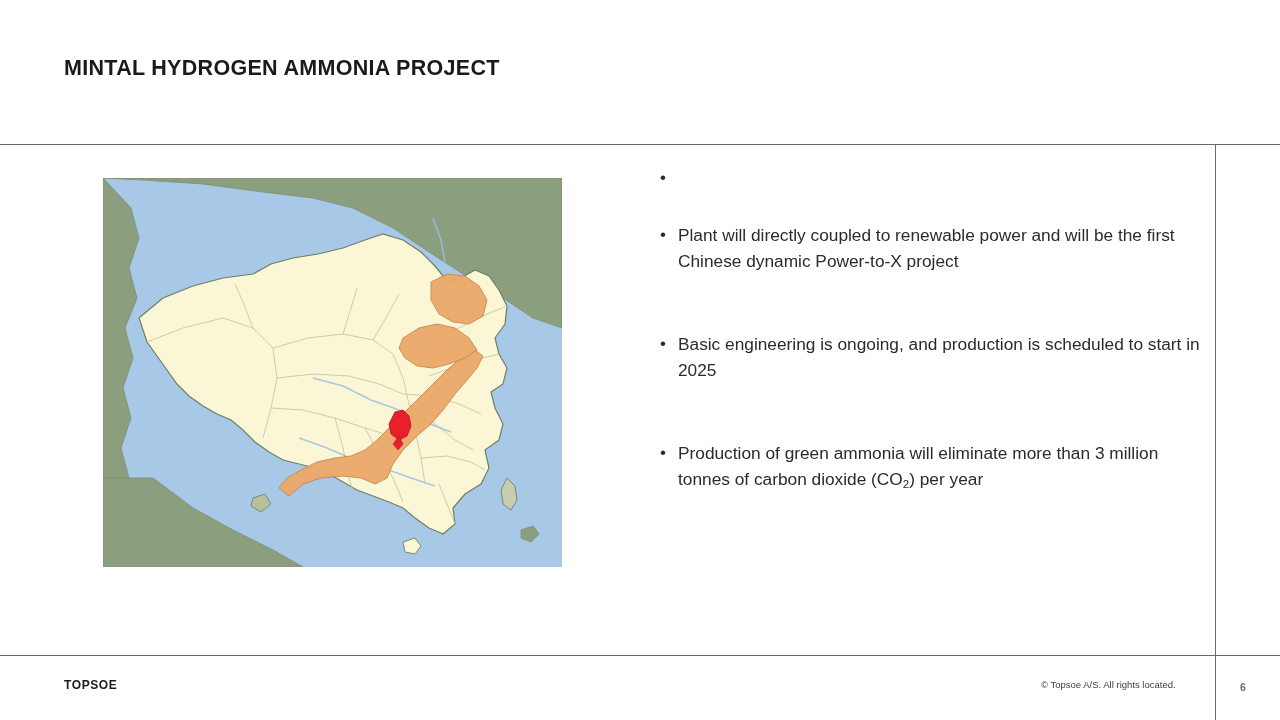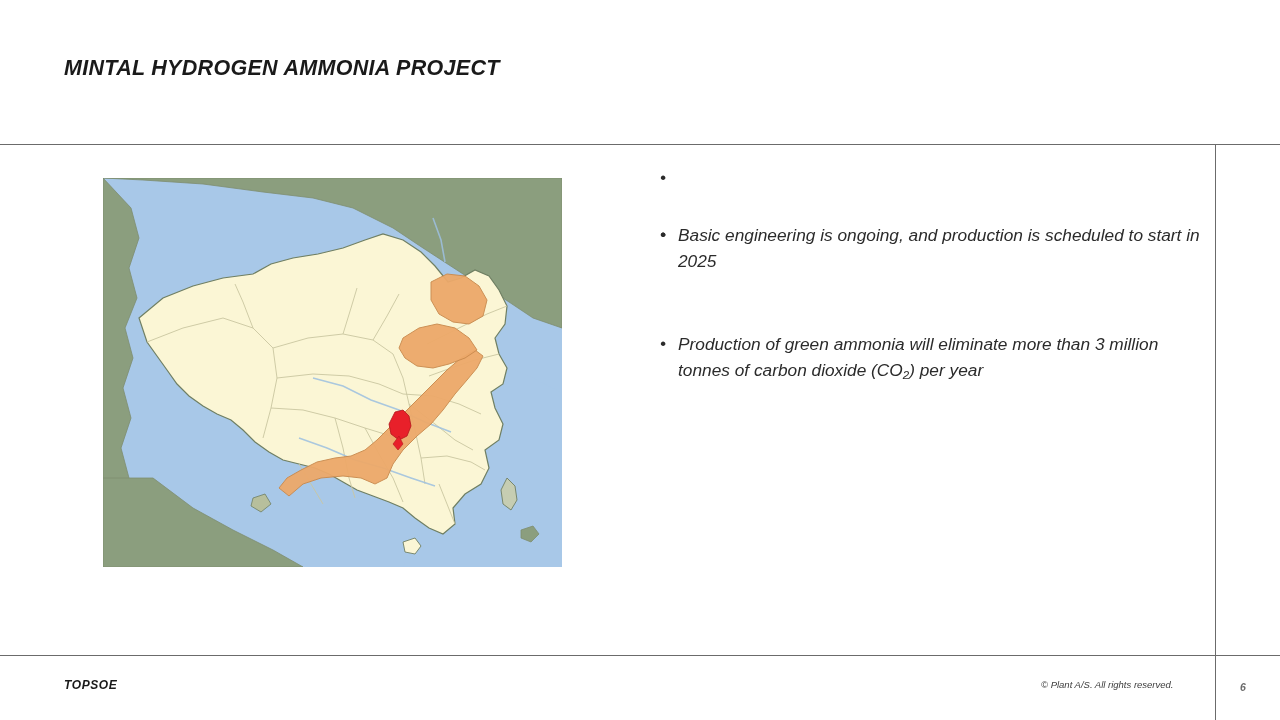--- a/index.html
+++ b/index.html
@@ -10,21 +10,20 @@
   body {
     font-family: "Liberation Sans", sans-serif;
     color: #222222;
   }
   .slide {
     position: relative;
     width: 1280px;
     height: 720px;
     background: #ffffff;
     overflow: hidden;
-    font-style: italic;
   }
 
   
   .slide-title {
     position: absolute;
     left: 64px;
     top: 56px;
     font-size: 21.5px;
     font-weight: bold;
     letter-spacing: 0.3px;
@@ -205,31 +204,32 @@
   </div>
 
   <div class="bullets">
 
     <div class="bullet">
       <span class="dot">•</span>
     </div>
 
     <div class="bullet">
       <span class="dot">•</span>
+      <span>Plant will directly coupled to renewable power and will be the first Chinese dynamic Power-to-X project</span>
     </div>
 
     <div class="bullet">
       <span class="dot">•</span>
       <span>Basic engineering is ongoing, and production is scheduled to start in 2025</span>
     </div>
 
     <div class="bullet">
       <span class="dot">•</span>
       <span>Production of green ammonia will eliminate more than 3 million tonnes of carbon dioxide (CO</span><sub>2</sub><span>) per year</span>
     </div>
 
   </div>
 
   <div class="brand">TOPSOE</div>
-  <div class="copyright">© Plant A/S. All rights reserved.</div>
+  <div class="copyright">© Topsoe A/S. All rights located.</div>
   <div class="page-num">6</div>
 
 </div>
 
 </body></html>

